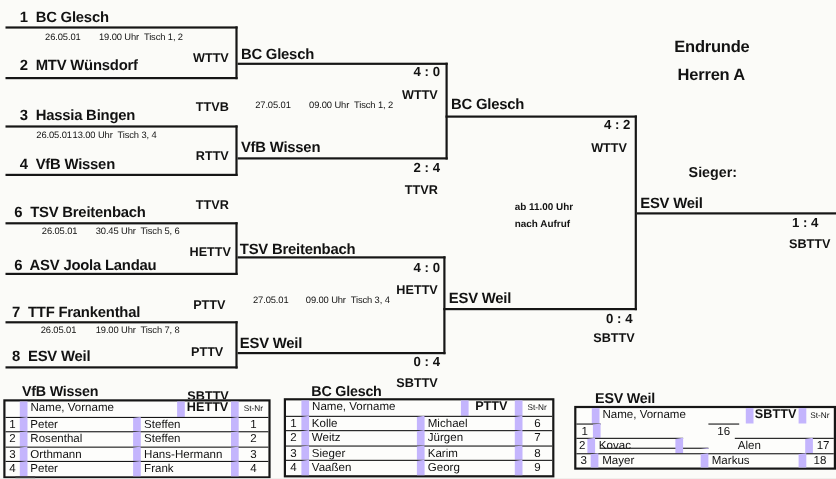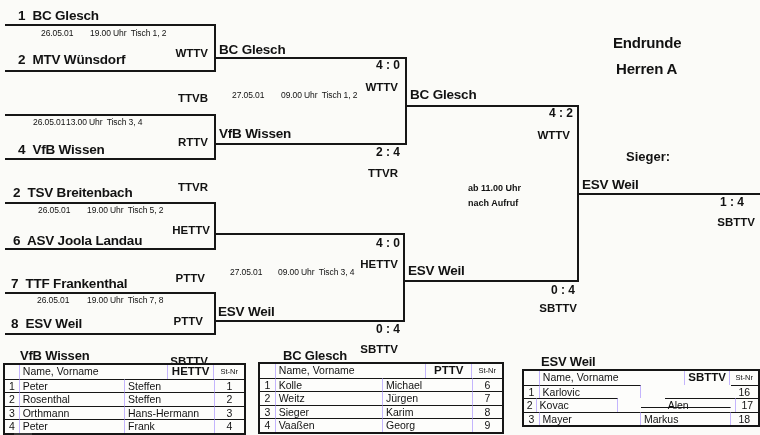--- a/index.html
+++ b/index.html
@@ -14,21 +14,21 @@
   .fed{position:absolute;width:78px;text-align:right;font-weight:bold;font-size:11.5px;white-space:pre;line-height:12px;margin-top:36px;}
   .score{position:absolute;width:78px;text-align:right;font-weight:bold;font-size:12px;white-space:pre;line-height:13px;}
   .sched{position:absolute;font-size:8.5px;white-space:pre;line-height:10px;letter-spacing:-0.1px;}
   .hdr{position:absolute;font-weight:bold;font-size:15px;letter-spacing:-0.2px;}
   .sieger{position:absolute;font-weight:bold;font-size:13px;}
   .note{position:absolute;left:468px;top:181px;width:88px;text-align:left;font-weight:bold;font-size:9px;line-height:15px;}
   .rtitle{position:absolute;font-weight:bold;font-size:13px;letter-spacing:-0.2px;}
   .roster{position:absolute;border:2px solid #161616;background:#fdfdfb;}
   .rrow{display:flex;height:13.5px;}
   .rrow + .rrow .rc{border-top:1px solid #161616;}
-  .rc{box-sizing:content-box;border-right:1px solid #c4b5fd;font-size:10.5px;line-height:13px;overflow:hidden;white-space:nowrap;}
+  .rc{box-sizing:content-box;border-right:7px solid #c4b5fd;font-size:10.5px;line-height:13px;overflow:hidden;white-space:nowrap;}
   .rc:last-child{border-right:none;}
   .c-center{text-align:center;}
   .c-name{padding-left:3px;}
   .h-fed{text-align:center;font-weight:bold;font-size:11.5px;}
   .h-stnr{text-align:center;font-size:7.5px;line-height:14px;}
   .frag{position:absolute;height:2px;background:#3a3a3a;}
 </style>
 </head>
 <body>
 
@@ -42,35 +42,36 @@
   <span class="fed" style="left:130px;top:11px;">WTTV</span>
   <div class="hl" style="left:5px;top:24px;width:211px;"></div>
   <span class="sched" style="left:41px;top:28px;">26.05.01</span>
   <span class="sched" style="left:90px;top:28px;">19.00 Uhr  Tisch 1, 2</span>
 
   <span class="team" style="left:18px;top:53px;">2  MTV Wünsdorf</span>
   <span class="fed" style="left:130px;top:56px;">TTVB</span>
   <div class="hl" style="left:5px;top:70px;width:211px;"></div>
   <div class="vl" style="left:214px;top:24px;height:48px;"></div>
 
+  <span class="team" style="left:18px;top:98px;">3  Hassia Bingen</span>
   <span class="fed" style="left:130px;top:100px;">RTTV</span>
   <div class="hl" style="left:5px;top:114px;width:211px;"></div>
   <span class="sched" style="left:33px;top:117px;">26.05.01</span>
   <span class="sched" style="left:66px;top:117px;">13.00 Uhr  Tisch 3, 4</span>
 
   <span class="team" style="left:18px;top:143px;">4  VfB Wissen</span>
   <span class="fed" style="left:130px;top:145px;">TTVR</span>
   <div class="hl" style="left:5px;top:158px;width:211px;"></div>
   <div class="vl" style="left:214px;top:114px;height:46px;"></div>
 
-  <span class="team" style="left:13px;top:186px;">2  TSV Breitenbach</span>
+  <span class="team" style="left:13px;top:186px;">6  TSV Breitenbach</span>
   <span class="fed" style="left:132px;top:188px;">HETTV</span>
   <div class="hl" style="left:5px;top:202px;width:211px;"></div>
   <span class="sched" style="left:38px;top:205px;">26.05.01</span>
-  <span class="sched" style="left:87px;top:205px;">19.00 Uhr  Tisch 5, 2</span>
+  <span class="sched" style="left:87px;top:205px;">30.45 Uhr  Tisch 5, 6</span>
 
   <span class="team" style="left:13px;top:234px;">6  ASV Joola Landau</span>
   <span class="fed" style="left:127px;top:236px;">PTTV</span>
   <div class="hl" style="left:5px;top:248px;width:211px;"></div>
   <div class="vl" style="left:214px;top:202px;height:48px;"></div>
 
   <span class="team" style="left:11px;top:277px;">7  TTF Frankenthal</span>
   <span class="fed" style="left:125px;top:279px;">PTTV</span>
   <div class="hl" style="left:5px;top:292px;width:211px;"></div>
   <span class="sched" style="left:37px;top:295px;">26.05.01</span>
@@ -88,20 +89,21 @@
 
   <span class="sched" style="left:232px;top:90px;">27.05.01</span>
   <span class="sched" style="left:281px;top:90px;">09.00 Uhr  Tisch 1, 2</span>
 
   <span class="team" style="left:219px;top:127px;">VfB Wissen</span>
   <span class="fed" style="left:320px;top:131px;">TTVR</span>
   <div class="hl" style="left:216px;top:143px;width:191px;"></div>
   <span class="score" style="left:322px;top:146px;">2 : 4</span>
   <div class="vl" style="left:405px;top:57px;height:88px;"></div>
 
+  <span class="team" style="left:218px;top:220px;">TSV Breitenbach</span>
   <span class="fed" style="left:320px;top:222px;">HETTV</span>
   <div class="hl" style="left:216px;top:233px;width:189px;"></div>
   <span class="score" style="left:322px;top:237px;">4 : 0</span>
 
   <span class="sched" style="left:230px;top:267px;">27.05.01</span>
   <span class="sched" style="left:278px;top:267px;">09.00 Uhr  Tisch 3, 4</span>
 
   <span class="team" style="left:218px;top:305px;">ESV Weil</span>
   <span class="fed" style="left:320px;top:307px;">SBTTV</span>
   <div class="hl" style="left:216px;top:320px;width:189px;"></div>
@@ -201,21 +203,20 @@
   <div class="rtitle" style="left:541px;top:354px;">ESV Weil</div>
   <div class="roster" style="left:522px;top:369px;width:234px;">
     <div class="rrow">
       <div class="rc" style="width:15px;"></div>
       <div class="rc c-name" style="width:143px;">Name, Vorname</div>
       <div class="rc h-fed" style="width:45px;">SBTTV</div>
       <div class="rc h-stnr" style="width:28px;">St-Nr</div>
     </div>
     <div class="rrow">
       <div class="rc c-center" style="width:15px;">1</div>
-      <div class="rc c-name" style="width:100px;">Karlovic</div>
       <div class="rc c-name" style="width:88px;margin-top:22px;">Denis</div>
       <div class="rc c-center" style="width:28px;">16</div>
     </div>
     <div class="rrow">
       <div class="rc c-center" style="width:15px;">2</div>
       <div class="rc c-name" style="width:100px;">Kovac</div>
       <div class="rc c-name" style="width:88px;margin-left:47px;">Alen</div>
       <div class="rc c-center" style="width:28px;">17</div>
     </div>
     <div class="rrow">

